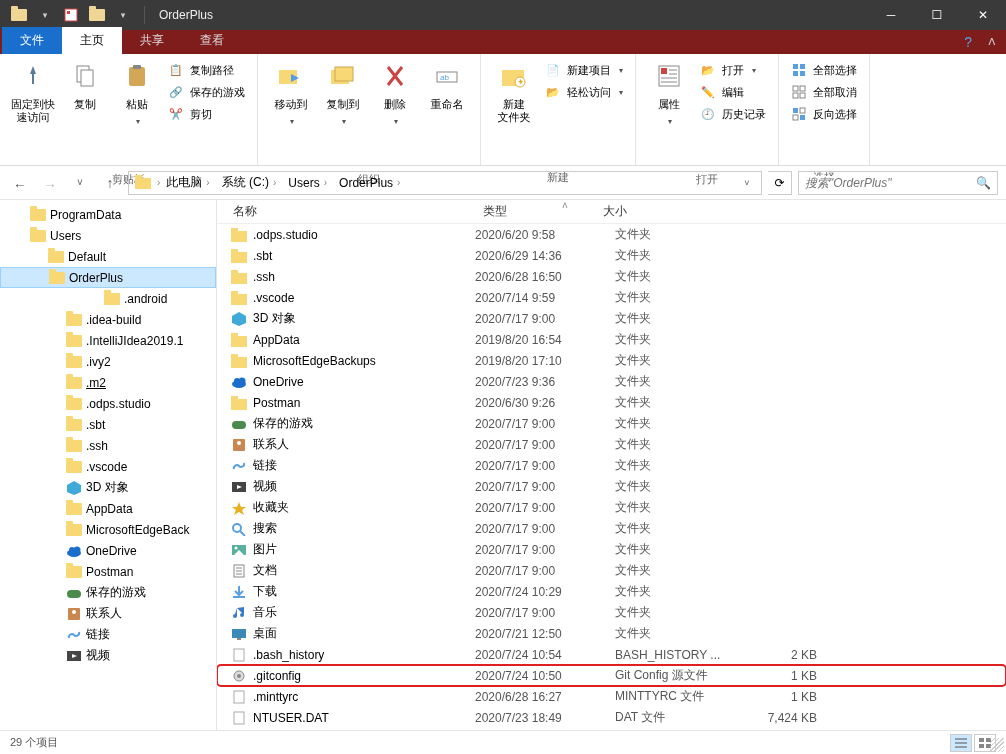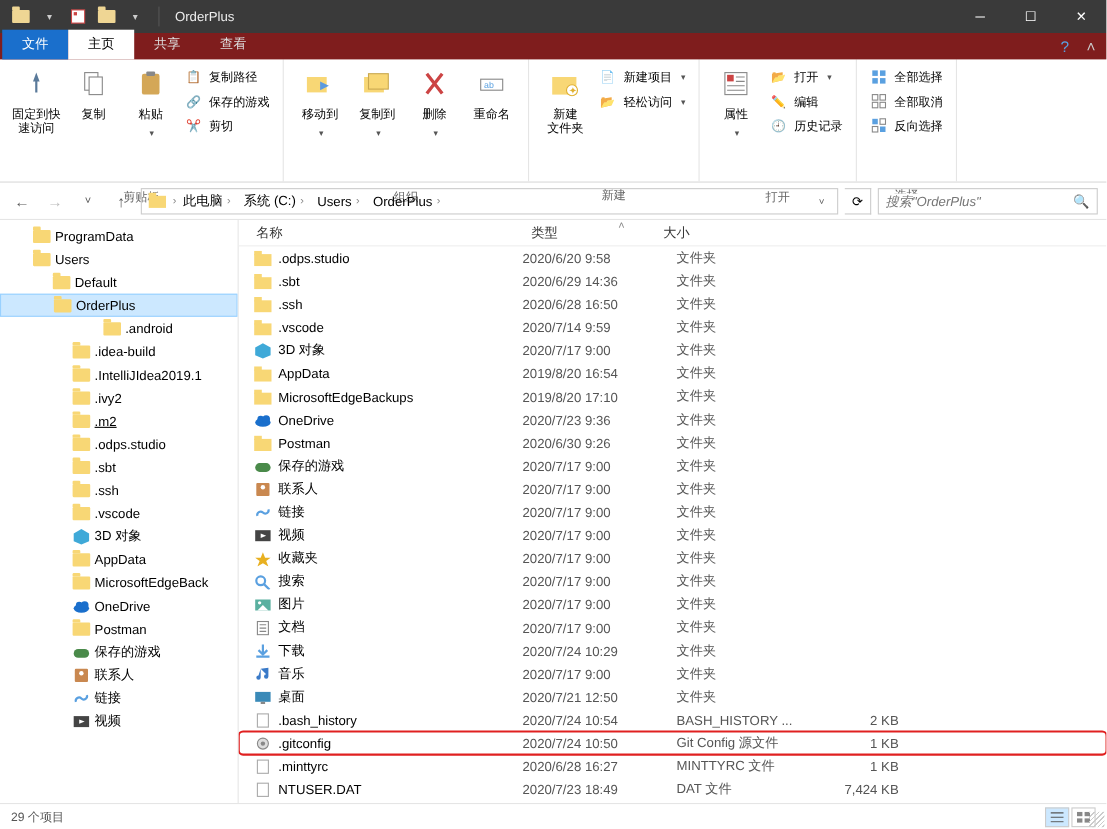--- a/index.html
+++ b/index.html
@@ -376,21 +376,21 @@
           <span class="tree-folder-icon"></span>
         </span>
         <span>Default</span>
       </div>
       <div class="tree-item selected" style="padding-left: 48px;">
         <span class="file-icon">
           <span class="tree-folder-icon"></span>
         </span>
         <span>OrderPlus</span>
       </div>
-      <div class="tree-item" style="padding-left: 35px; justify-content: center;">
+      <div class="tree-item" style="padding-left: 104px;">
         <span class="file-icon">
           <span class="tree-folder-icon"></span>
         </span>
         <span>.android</span>
       </div>
       <div class="tree-item" style="padding-left: 66px;">
         <span class="file-icon">
           <span class="tree-folder-icon"></span>
         </span>
         <span>.idea-build</span>

